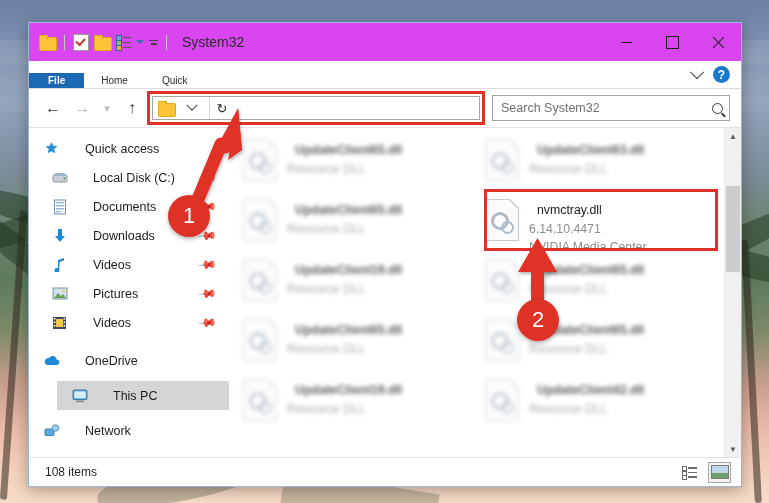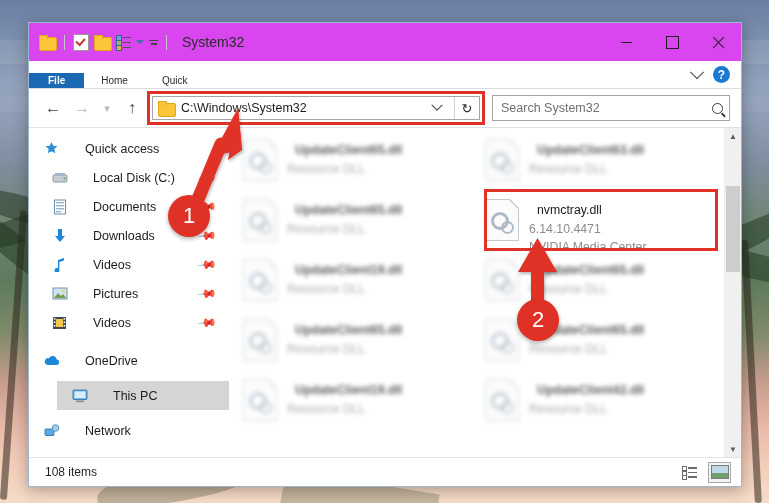--- a/index.html
+++ b/index.html
@@ -538,21 +538,20 @@
 
   <div class="navrow">
     <div class="navbtn">←</div>
     <div class="navbtn dim">→</div>
     <div class="navbtn small dim">▾</div>
     <div class="navbtn">↑</div>
 
     <div class="addr-wrap">
       <div class="addr-box">
         <span class="folder-ico"></span>
-        <span class="addr-text">C:\Windows\System32</span>
         <span class="addr-caret">
           <span class="chev-dn" style="width:7px;height:7px;border-width:1.3px;"></span>
         </span>
         <span class="addr-refresh">↻</span>
       </div>
       <div class="redbox" style="left:-5px; top:-5px; right:-5px; bottom:-5px;"></div>
     </div>
 
     <div class="search-box">
       <span class="search-ph">Search System32</span>

